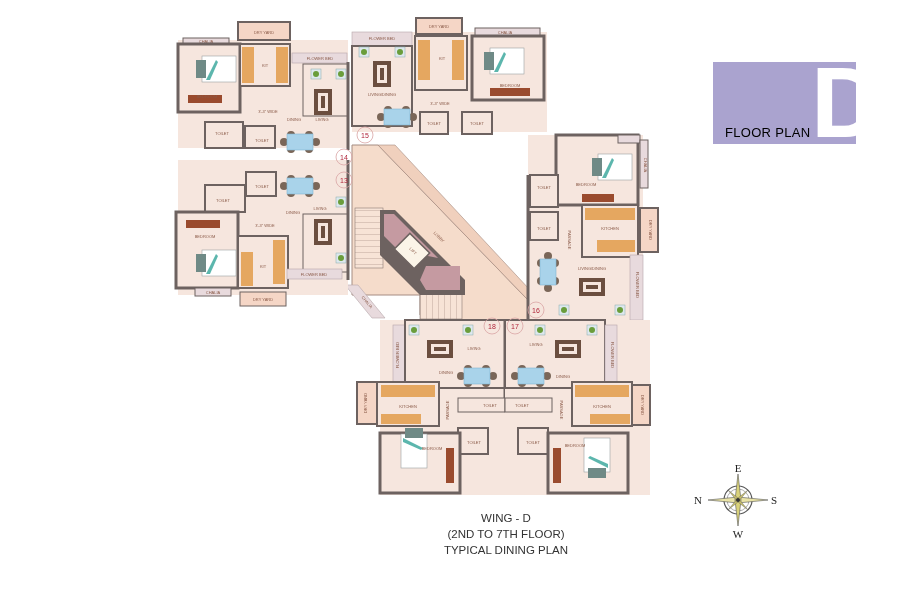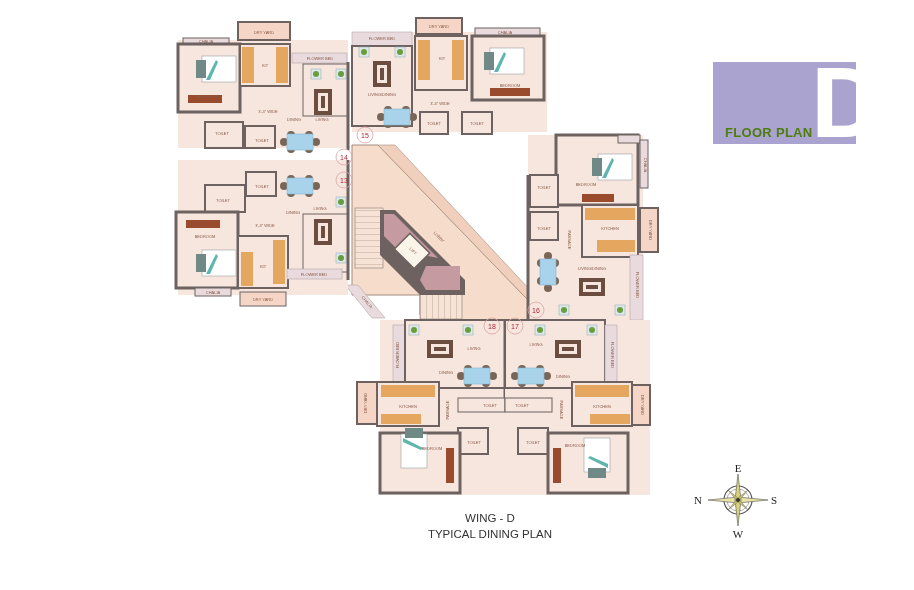--- a/index.html
+++ b/index.html
@@ -1,22 +1,22 @@
 <!DOCTYPE html>
 <html><head>
 <meta charset="utf-8">
 <style>
   html, body { margin: 0; padding: 0; background: #ffffff; }
   body { width: 914px; height: 590px; position: relative; overflow: hidden; font-family: "Liberation Sans", sans-serif; }
   #plan { position: absolute; left: 0; top: 0; width: 914px; height: 590px; }
   .badge { position: absolute; left: 713px; top: 62px; width: 143px; height: 82px; }
   .badge-bg { position: absolute; left: 0; top: 0; width: 143px; height: 82px; background: #aaa3cf; }
   .badge-letter { position: absolute; left: 98px; top: -10px; font-family: "Liberation Sans", sans-serif; font-weight: bold; font-size: 100px; line-height: 100px; color: #ffffff; }
-  .badge-text { position: absolute; left: 12px; top: 63px; font-family: "Liberation Sans", sans-serif; font-weight: bold; font-size: 13px; color: #4d7c0f; letter-spacing: 0.3px; }
-  .caption { position: absolute; left: 400px; top: 510px; width: 180px; text-align: center; font-family: "Liberation Sans", sans-serif; font-size: 11.5px; line-height: 16px; color: #333333; }
+  .badge-text { position: absolute; left: 12px; top: 63px; font-family: "Liberation Sans", sans-serif; font-weight: normal; font-size: 13px; color: #000000; letter-spacing: 0.3px; }
+  .caption { position: absolute; left: 416px; top: 510px; width: 180px; text-align: center; font-family: "Liberation Sans", sans-serif; font-size: 11.5px; line-height: 16px; color: #333333; }
   .caption div { white-space: nowrap; }
   .compass { position: absolute; left: 690px; top: 462px; width: 90px; height: 80px; }
   .rlabel { font-family: "Liberation Sans", sans-serif; font-size: 4px; fill: #8a5a48; text-anchor: middle; }
   .flatno { font-family: "Liberation Sans", sans-serif; font-size: 7px; fill: #b0253a; text-anchor: middle; }
 </style>
 </head>
 <body>
 
 <svg id="plan" viewBox="0 0 914 590" xmlns="http://www.w3.org/2000/svg">
   <defs>
@@ -263,20 +263,21 @@
 </svg>
 
 <div class="badge">
   <div class="badge-bg"></div>
   <div class="badge-letter">D</div>
   <div class="badge-text">FLOOR PLAN</div>
 </div>
 
 <div class="caption">
   <div>WING - D</div>
+  <div>(2ND TO 7TH FLOOR)</div>
   <div>TYPICAL DINING PLAN</div>
 </div>
 
 <svg class="compass" viewBox="0 0 90 80" xmlns="http://www.w3.org/2000/svg">
   <circle cx="48" cy="38" r="14" fill="none" stroke="#555" stroke-width="1.2"></circle>
   <circle cx="48" cy="38" r="11" fill="none" stroke="#777" stroke-width="0.6"></circle>
   <polygon points="18,38 48,35 78,38 48,41" fill="#e9e3a6" stroke="#555" stroke-width="0.6"></polygon>
   <polygon points="48,12 51,38 48,64 45,38" fill="#d9d27a" stroke="#555" stroke-width="0.6"></polygon>
   <polygon points="38,28 48,36 58,48 48,40" fill="#c8c06a" stroke="#555" stroke-width="0.4"></polygon>
   <polygon points="58,28 48,36 38,48 48,40" fill="#c8c06a" stroke="#555" stroke-width="0.4"></polygon>

